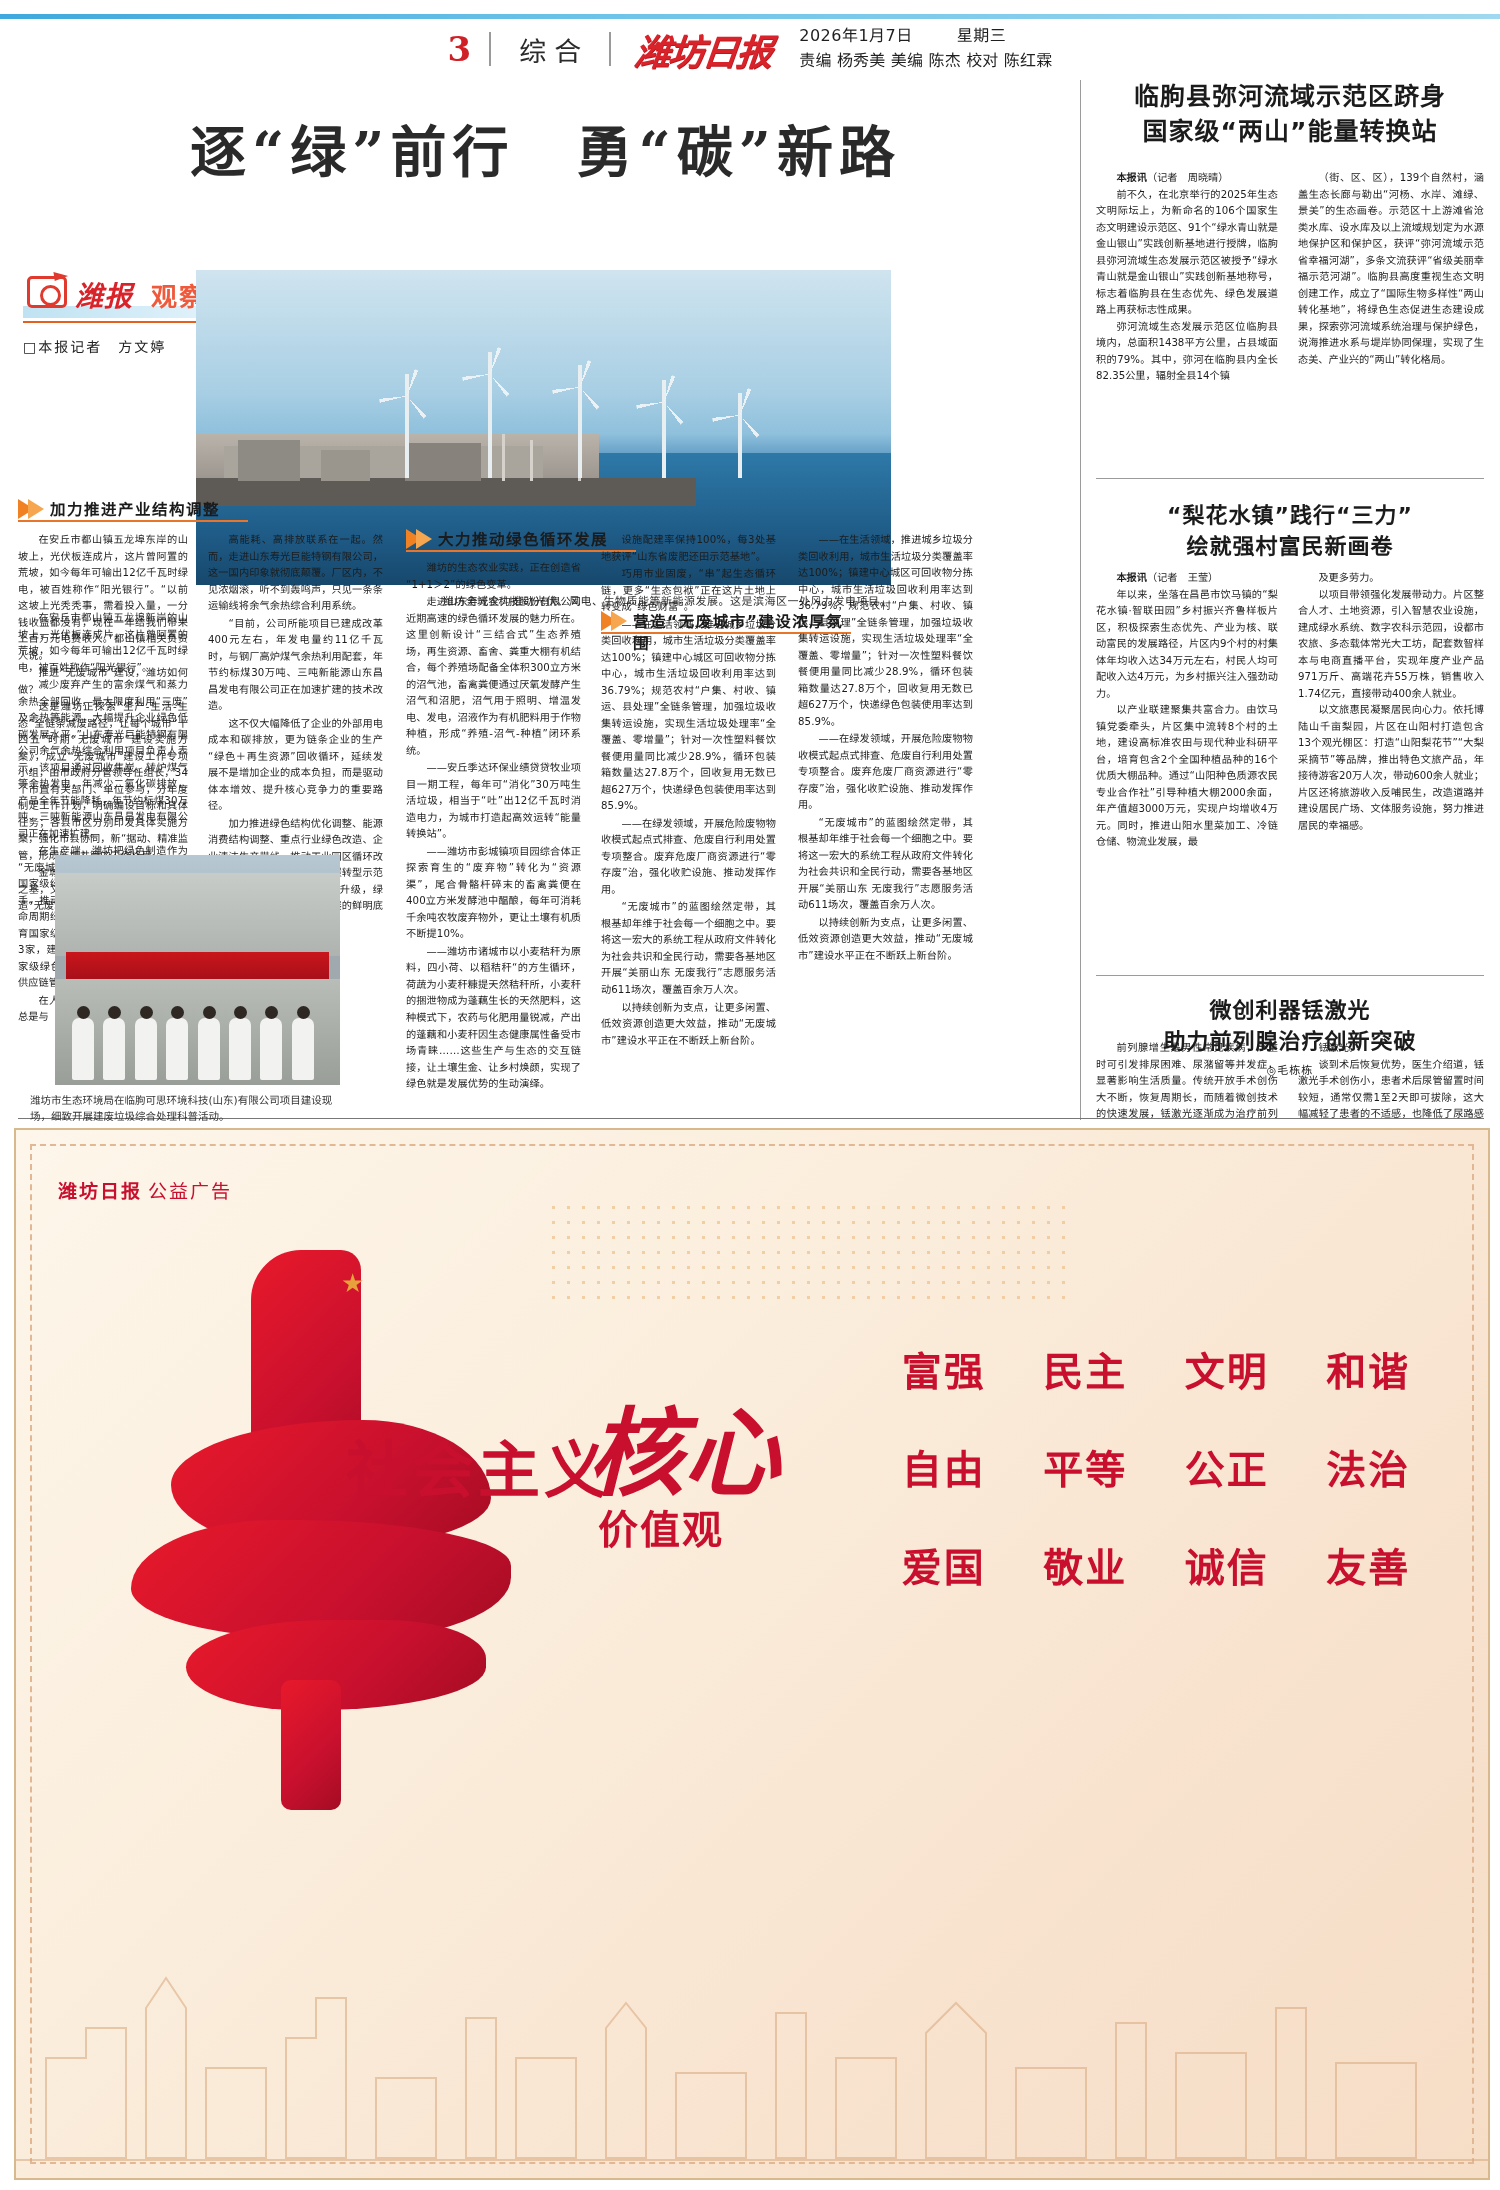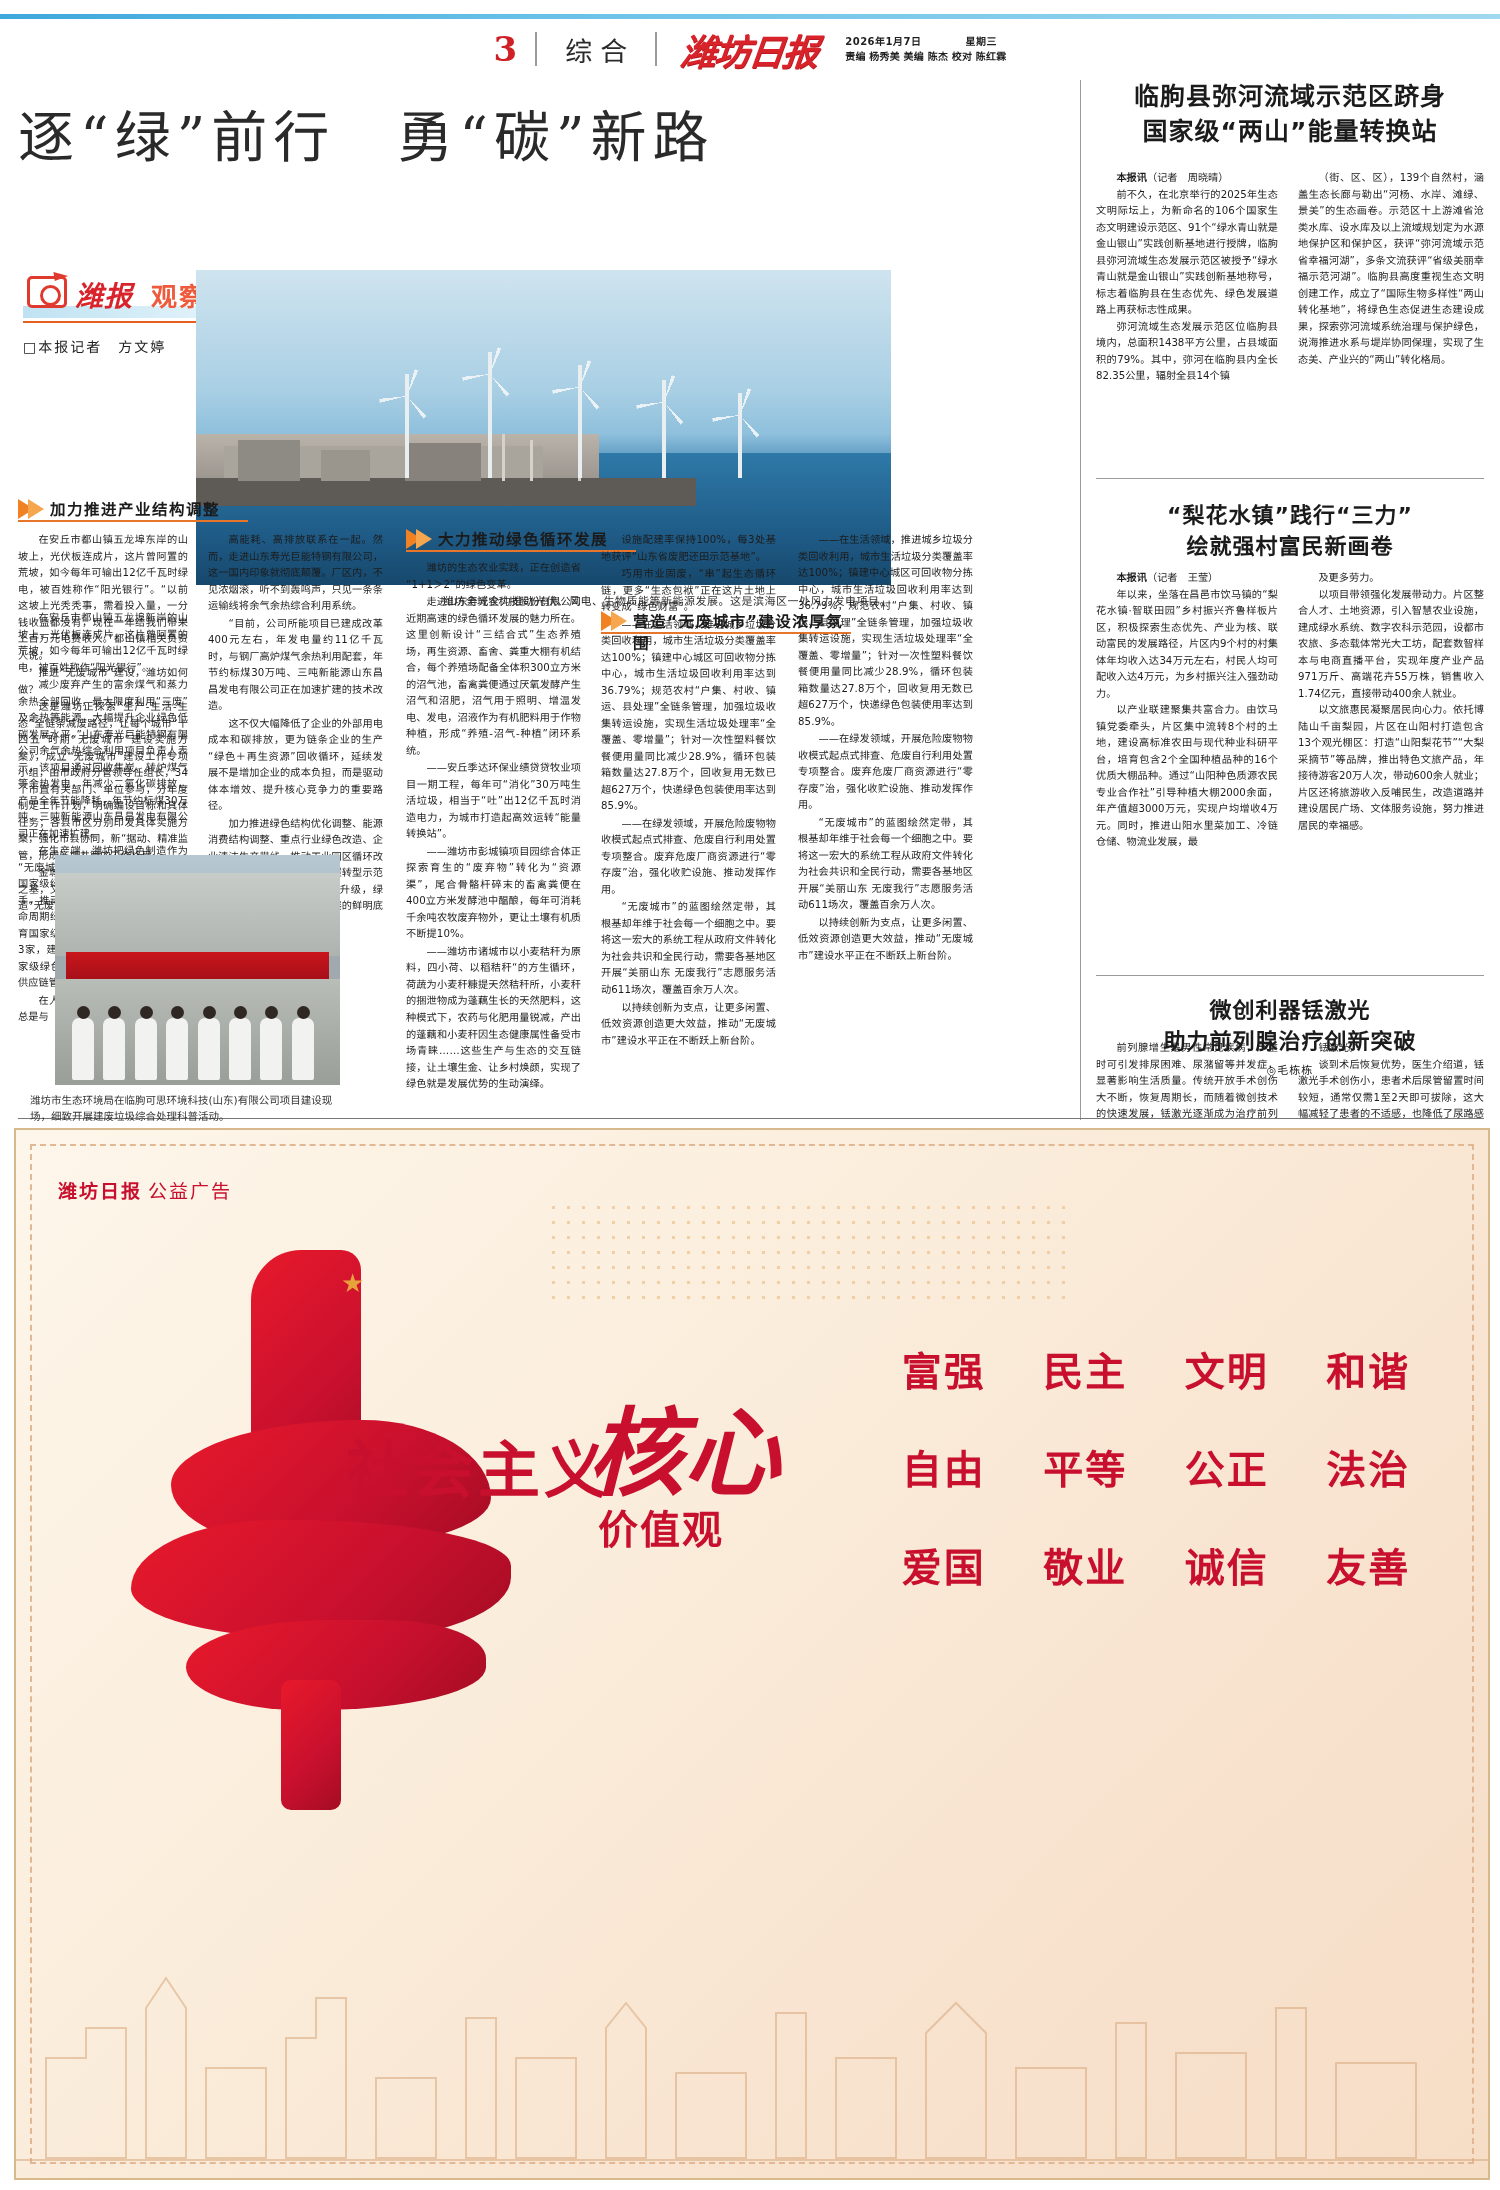--- a/index.html
+++ b/index.html
@@ -40,41 +40,40 @@
   }
   .mh-logo{
     padding:0 14px 0 24px;
     font-family:"DejaVu Serif","Liberation Serif",serif;
     font-size:36px;font-weight:700;color:#d8232a;
     font-style:italic;letter-spacing:-2px;
     transform:skewX(-6deg);
     text-shadow:0.5px 0.5px 0 #b8191f;
   }
   .mh-meta{
-    padding-left:14px;font-size:10px;line-height:1.55;color:#1f1f1f;
+    padding-left:14px;font-size:16px;line-height:1.55;color:#1f1f1f;
     white-space:nowrap;
-    font-weight:bold;
   }
   .mh-meta .l1{letter-spacing:0.5px;}
   .mh-meta .l1 .wk{padding-left:44px;}
   .mh-meta .l2{letter-spacing:0.2px;}
 
   
   .vline{
     position:absolute;background:#9b9b9b;width:1px;
   }
   .hline{position:absolute;background:#9b9b9b;height:1px;}
 
   
   .main-area{position:absolute;left:18px;top:80px;width:1055px;height:1060px;}
 
   .big-head{
-    position:absolute;left:0;top:26px;width:1055px;
-    font-family:"DejaVu Serif","Liberation Serif",serif;
-    font-size:56px;font-weight:400;color:#2a2a2a;letter-spacing:6px;
+    position:absolute;left:0;top:40px;width:1055px;text-align:center;
+    font-family:"DejaVu Serif","Liberation Serif",serif;
+    font-size:56px;font-weight:700;color:#2a2a2a;letter-spacing:6px;
     line-height:1.15;
   }
   .sub-head{
     position:absolute;left:0;top:115px;width:1055px;text-align:center;
     font-size:24px;color:#2a2a2a;letter-spacing:1px;font-weight:600;
     font-family:"DejaVu Sans","Liberation Sans",sans-serif;
   }
 
   
   .badge{

